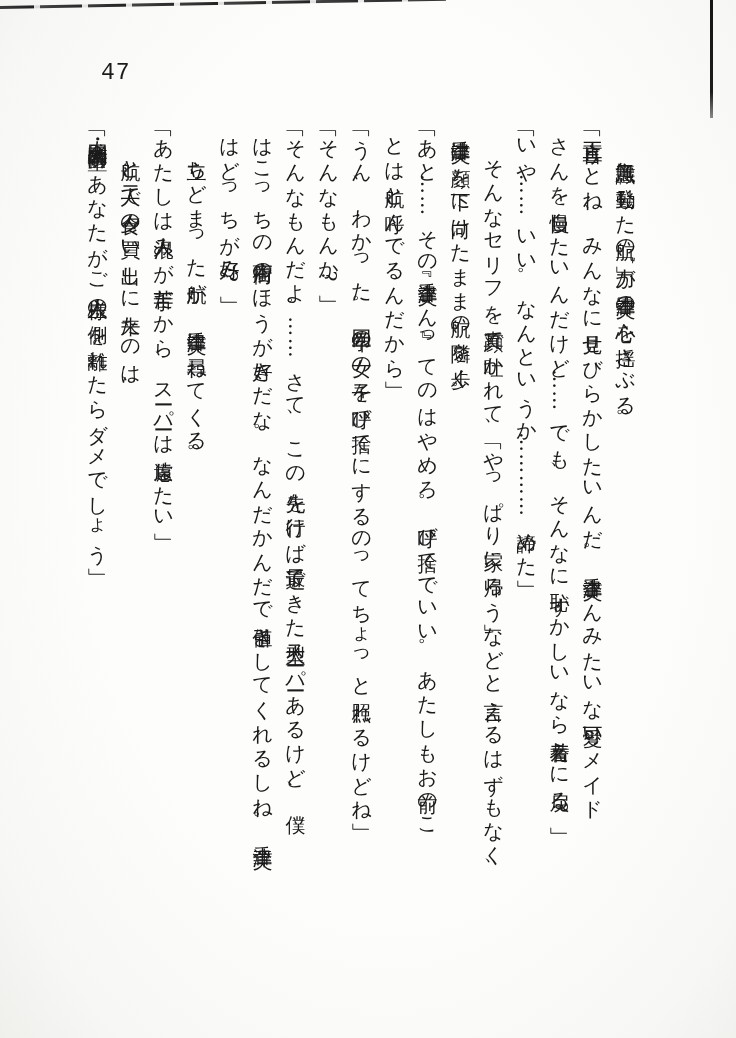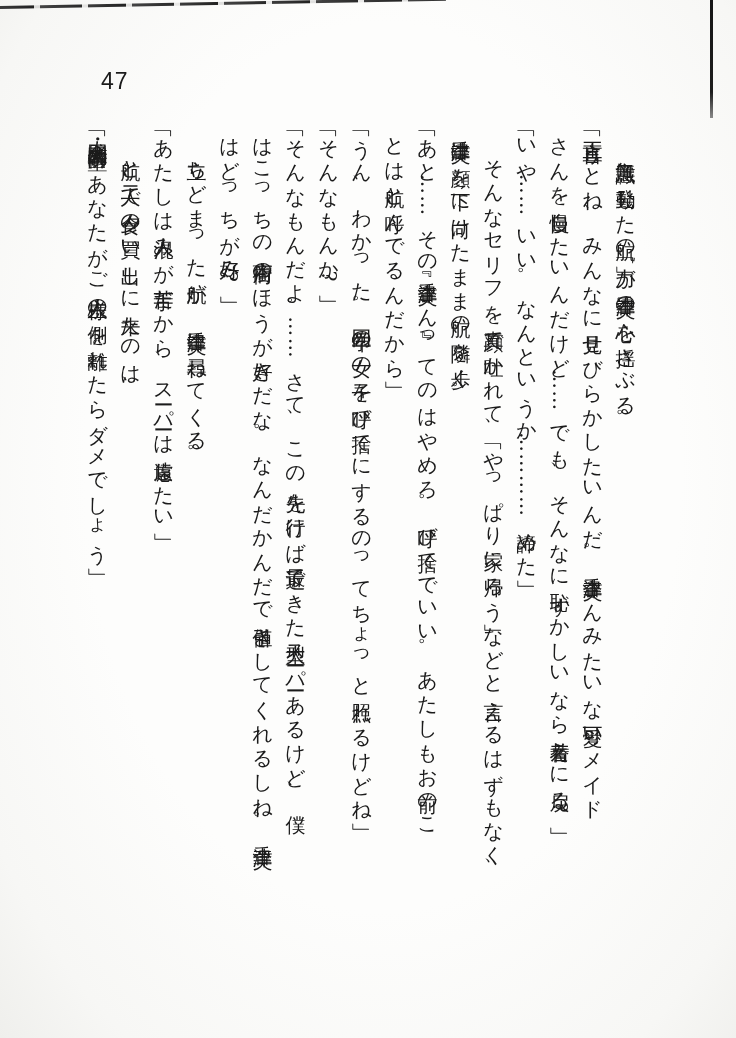--- a/index.html
+++ b/index.html
@@ -38,26 +38,26 @@
   .right-rule {
     position: absolute;
     top: 0;
     left: 710px;
     width: 3px;
     height: 118px;
     background: linear-gradient(180deg, #161616 0%, #1d1d1d 78%, #8a8a8a 100%);
   }
   .page-number {
     position: absolute;
-    top: 68px;
+    top: 60px;
     left: 101px;
     font-size: 23px;
     letter-spacing: 1px;
     color: #1b1b1b;
-    font-family: Liberation Sans, sans-serif;
+    font-family: Liberation Mono, monospace;
   }
   
   .text-block {
     position: absolute;
     top: 124px;
     right: 94px;
     height: 822px;
     writing-mode: vertical-rl;
     text-orientation: mixed;
     font-size: 20px;

